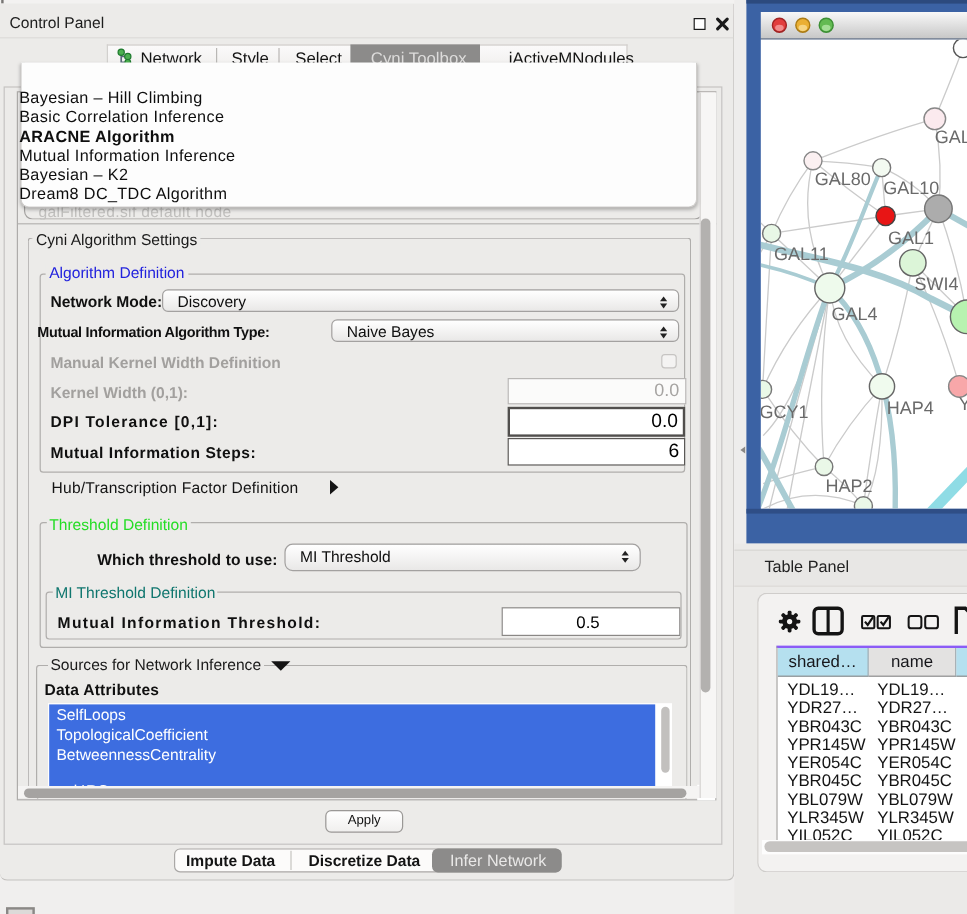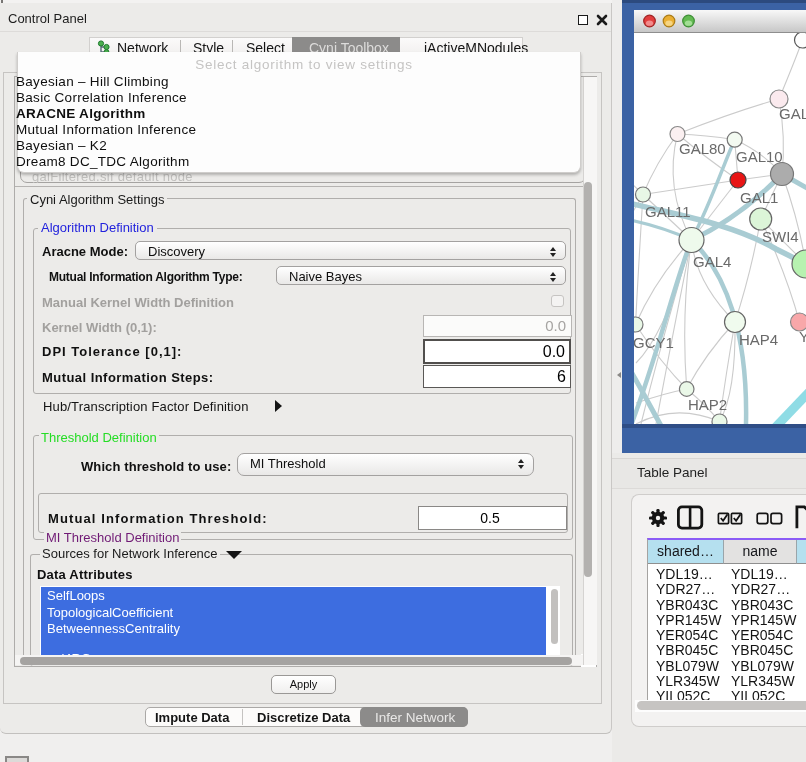--- a/index.html
+++ b/index.html
@@ -62,24 +62,24 @@
   <div class="abs" style="left:12px;top:19px;font-size:13px;letter-spacing:0.3px;color:#c0bfbd;">galFiltered.sif default node</div>
 </div>
 <div class="abs" style="left:15px;top:186px;width:582px;height:1px;background:#b5b3b1;"></div>
 
 <div class="abs" style="left:23px;top:198px;width:551px;height:460px;border:1px solid #b0aeac;border-radius:3px;border-bottom:none;"></div>
 <div class="abs" style="left:27px;top:192px;background:#ECEBE9;padding:0 3px;font-size:13px;color:#1a1a1a;">Cyni Algorithm Settings</div>
 
 <div class="abs" style="left:33px;top:228px;width:536px;height:164px;border:1px solid #b0aeac;border-radius:3px;"></div>
 <div class="abs" style="left:38px;top:220px;background:#ECEBE9;padding:0 3px;font-size:13px;color:#2222dd;">Algorithm Definition</div>
 
-<div class="abs b" style="left:42px;top:244px;font-size:13px;color:#101010;">Aracne Mode:</div>
+<div class="abs b" style="left:42px;top:244px;font-size:13px;color:#101010;">Network Mode:</div>
 <div class="abs combo" style="left:135px;top:241px;width:429px;height:17px;"><span style="margin-left:12px;">Discovery</span><span class="arr"></span></div>
 
-<div class="abs b" style="left:49px;top:270px;font-size:12px;letter-spacing:-0.25px;color:#101010;">Mutual Information Algorithm Type:</div>
+<div class="abs b" style="left:31px;top:270px;font-size:12px;letter-spacing:-0.25px;color:#101010;">Mutual Information Algorithm Type:</div>
 <div class="abs combo" style="left:276px;top:266px;width:288px;height:17px;"><span style="margin-left:12px;">Naive Bayes</span><span class="arr"></span></div>
 
 <div class="abs b" style="left:42px;top:295px;font-size:13px;color:#a2a09e;">Manual Kernel Width Definition</div>
 <div class="abs" style="left:551px;top:295px;width:11px;height:10px;border:1px solid #c6c4c2;border-radius:3px;background:#f4f3f2;"></div>
 
 <div class="abs b" style="left:42px;top:320px;font-size:13px;color:#a2a09e;">Kernel Width (0,1):</div>
 <div class="abs" style="left:423px;top:315px;width:142px;height:20px;border:1px solid #b8b6b4;background:#fbfbfa;font-size:15px;color:#a6a4a2;text-align:right;padding-right:5px;line-height:20px;">0.0</div>
 
 <div class="abs b" style="left:42px;top:344px;font-size:13px;letter-spacing:1.0px;color:#101010;">DPI Tolerance [0,1]:</div>
 <div class="abs" style="left:423px;top:339px;width:140px;height:21px;border:2px solid #514f4d;background:#ffffff;font-size:16px;color:#000;text-align:right;padding-right:4px;line-height:21px;">0.0</div>
@@ -90,21 +90,21 @@
 <div class="abs" style="left:43px;top:399px;font-size:13px;letter-spacing:0.15px;color:#141414;">Hub/Transcription Factor Definition</div>
 <div class="abs" style="left:275px;top:400px;width:0;height:0;border-left:7.5px solid #141414;border-top:6.5px solid transparent;border-bottom:6.5px solid transparent;"></div>
 
 <div class="abs" style="left:33px;top:435px;width:538px;height:103px;border:1px solid #b0aeac;border-radius:3px;"></div>
 <div class="abs" style="left:39px;top:430px;background:#ECEBE9;padding:0 2px;font-size:13px;color:#25dd25;">Threshold Definition</div>
 
 <div class="abs b" style="left:81px;top:459px;font-size:13px;letter-spacing:0.1px;color:#101010;">Which threshold to use:</div>
 <div class="abs combo" style="left:237px;top:453px;width:295px;height:21px;border-radius:7px;"><span style="margin-left:12px;">MI Threshold</span><span class="arr"></span></div>
 
 <div class="abs" style="left:38px;top:493px;width:528px;height:38px;border:1px solid #b0aeac;border-radius:3px;"></div>
-<div class="abs" style="left:44px;top:486px;background:#ECEBE9;padding:0 2px;font-size:13px;color:#701a75;margin-top:44px;">MI Threshold Definition</div>
+<div class="abs" style="left:44px;top:486px;background:#ECEBE9;padding:0 2px;font-size:13px;color:#0f766e;">MI Threshold Definition</div>
 
 <div class="abs b" style="left:48px;top:511px;font-size:13px;letter-spacing:1.1px;color:#101010;">Mutual Information Threshold:</div>
 <div class="abs" style="left:418px;top:506px;width:142px;height:22px;border:1px solid #8a8886;background:#ffffff;font-size:14px;color:#000;text-align:center;padding-right:5px;line-height:22px;">0.5</div>
 
 <div class="abs" style="left:30px;top:554px;width:541px;height:111px;border:1px solid #b0aeac;border-radius:3px;border-bottom:none;"></div>
 <div class="abs" style="left:40px;top:546px;background:#ECEBE9;padding:0 2px;font-size:13px;color:#1a1a1a;">Sources for Network Inference</div>
 <div class="abs" style="left:226px;top:551px;width:0;height:0;border-top:8px solid #141414;border-left:8px solid transparent;border-right:8px solid transparent;"></div>
 
 <div class="abs b" style="left:37px;top:567px;font-size:13px;letter-spacing:0.2px;color:#101010;">Data Attributes</div>
 
@@ -119,21 +119,20 @@
 
 <div class="abs" style="left:581px;top:654px;width:15px;height:13px;background:#ffffff;"></div>
 
 <div class="abs" style="left:15px;top:655px;width:580px;height:10px;background:#f5f4f3;"></div>
 <div class="abs" style="left:20px;top:657px;width:552px;height:8px;background:#a5a3a1;border-radius:4px;"></div>
 
 <div class="abs" style="left:583px;top:77px;width:13px;height:588px;background:#f7f6f5;border-left:1px solid #d5d3d1;"></div>
 <div class="abs" style="left:584px;top:182px;width:8px;height:395px;background:#b3b1af;border-radius:5px;"></div>
 
 <div class="abs" style="left:17px;top:52px;width:562px;height:120px;background:#fdfdfd;border:1px solid #cfcdcb;border-top:none;border-radius:0 0 7px 7px;box-shadow:0 2px 3px rgba(0,0,0,0.25);">
-  <div class="abs" style="left:0;top:5px;width:572px;text-align:center;font-size:13.5px;letter-spacing:0.75px;color:#c5c4c3;">Select algorithm to view settings</div>
   <div class="abs" style="left:-2px;top:22px;font-size:13.5px;letter-spacing:0.3px;color:#0e0e0e;line-height:16px;">
     Bayesian – Hill Climbing<br>
     Basic Correlation Inference<br>
     <span class="b">ARACNE Algorithm</span><br>
     Mutual Information Inference<br>
     Bayesian – K2<br>
     Dream8 DC_TDC Algorithm
   </div>
 </div>
 

